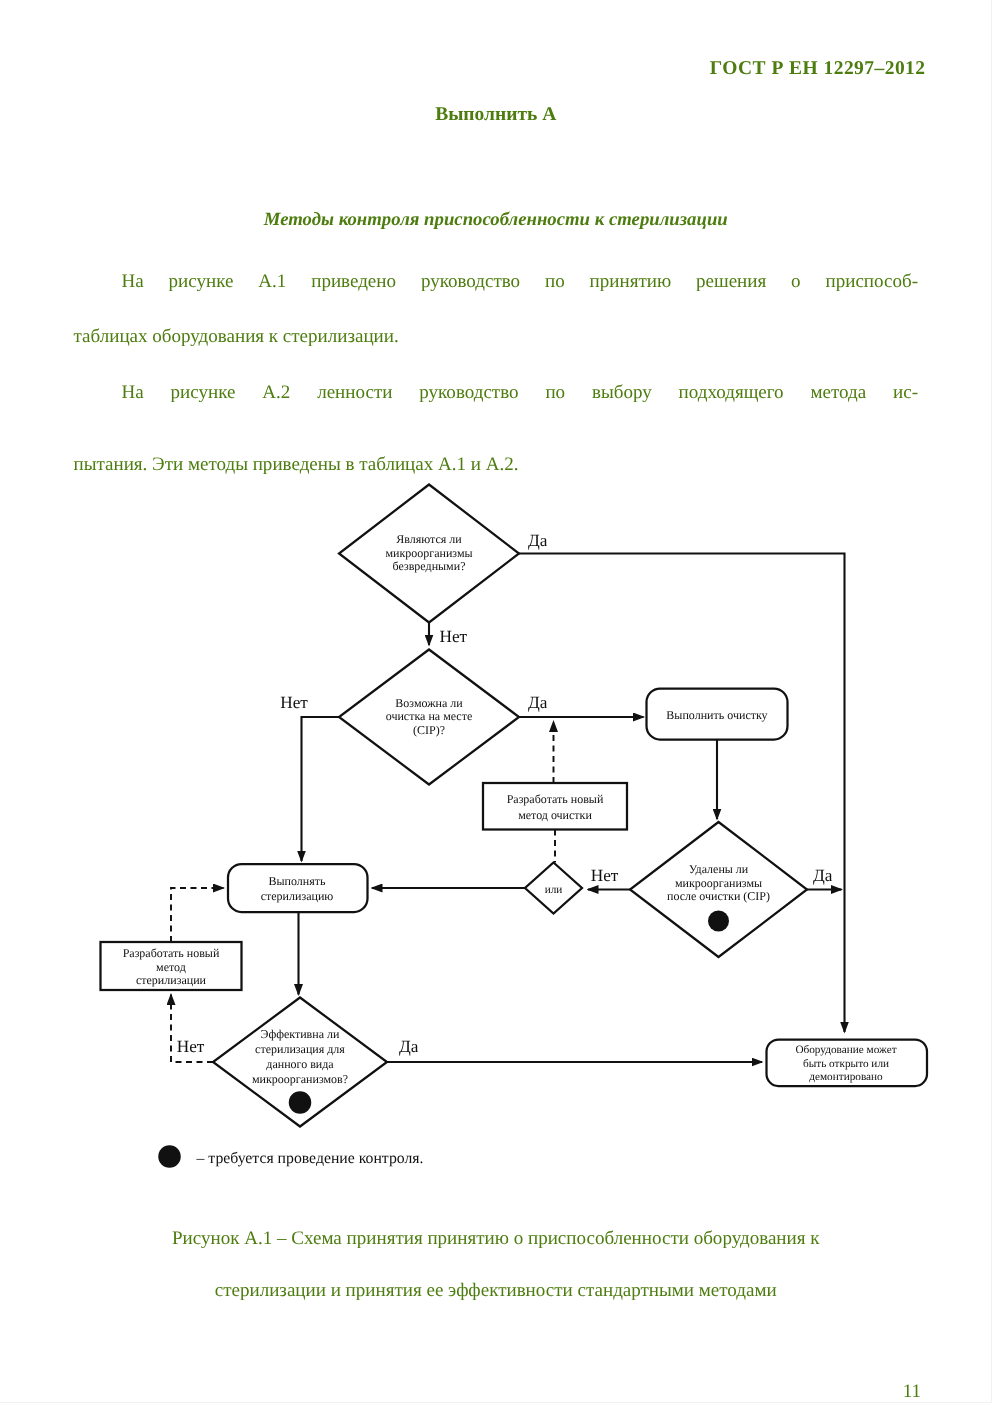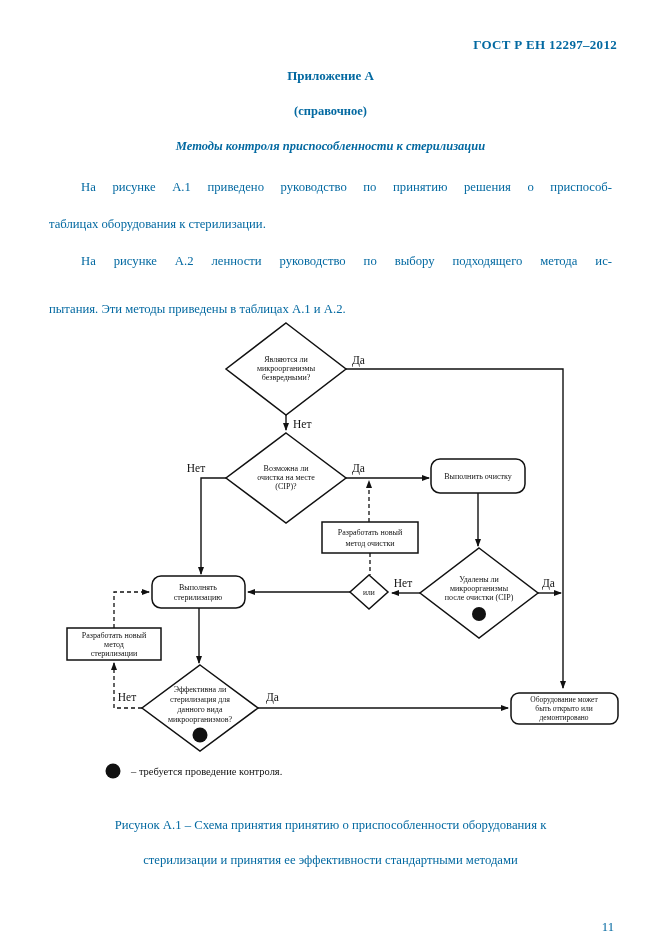--- a/index.html
+++ b/index.html
@@ -1,18 +1,18 @@
 <!DOCTYPE html>
 <html><head>
 <meta charset="utf-8">
 <style>
   html,body{margin:0;padding:0;background:#e8e8e8;}
   .page{
     position:relative;width:661px;height:935px;background:#ffffff;
-    font-family:"Liberation Serif","DejaVu Serif",serif;color:#0369a1;
+    font-family:"Liberation Serif","DejaVu Serif",serif;color:#4d7c0f;
     margin:0 auto;overflow:hidden;
   }
   .hdr{position:absolute;top:37px;right:44px;font-size:13px;font-weight:bold;letter-spacing:.3px;}
   .center-line{position:absolute;left:49px;width:563px;text-align:center;}
   .h-appendix{top:68px;font-size:13px;font-weight:bold;}
   .h-type{top:104px;font-size:12.5px;font-weight:bold;}
   .h-title{top:139px;font-size:12.5px;font-weight:bold;font-style:italic;}
   .bline{position:absolute;left:49px;width:563px;font-size:12.7px;white-space:normal;}
   .bjust{text-align:justify;text-align-last:justify;}
   .bindent{padding-left:32px;width:531px;}
@@ -29,22 +29,21 @@
   .legtext{font-family:"Liberation Serif","DejaVu Serif",serif;font-size:10.5px;fill:#111;}
   .dot{fill:#111;stroke:none;}
 </style>
 </head>
 <body>
 
 <div class="page">
 
   <div class="hdr">ГОСТ Р ЕН 12297–2012</div>
 
-  <div class="center-line h-appendix">Приложение А</div>
-  <div class="center-line h-type">(справочное)</div>
+  <div class="center-line h-appendix">Выполнить А</div>
   <div class="center-line h-title">Методы контроля приспособленности к стерилизации</div>
 
   <div class="bline bjust bindent" style="top:180px">На рисунке А.1 приведено руководство по принятию решения о приспособ-</div>
   <div class="bline" style="top:217px">таблицах оборудования к стерилизации.</div>
   <div class="bline bjust bindent" style="top:254px">На рисунке А.2 ленности руководство по выбору подходящего метода ис-</div>
   <div class="bline" style="top:302px">пытания. Эти методы приведены в таблицах А.1 и А.2.</div>
 
   <svg width="661" height="935" viewBox="0 0 661 935">
     <defs>
       <marker id="arr" markerWidth="8" markerHeight="6" refX="7" refY="3" orient="auto" markerUnits="userSpaceOnUse">

